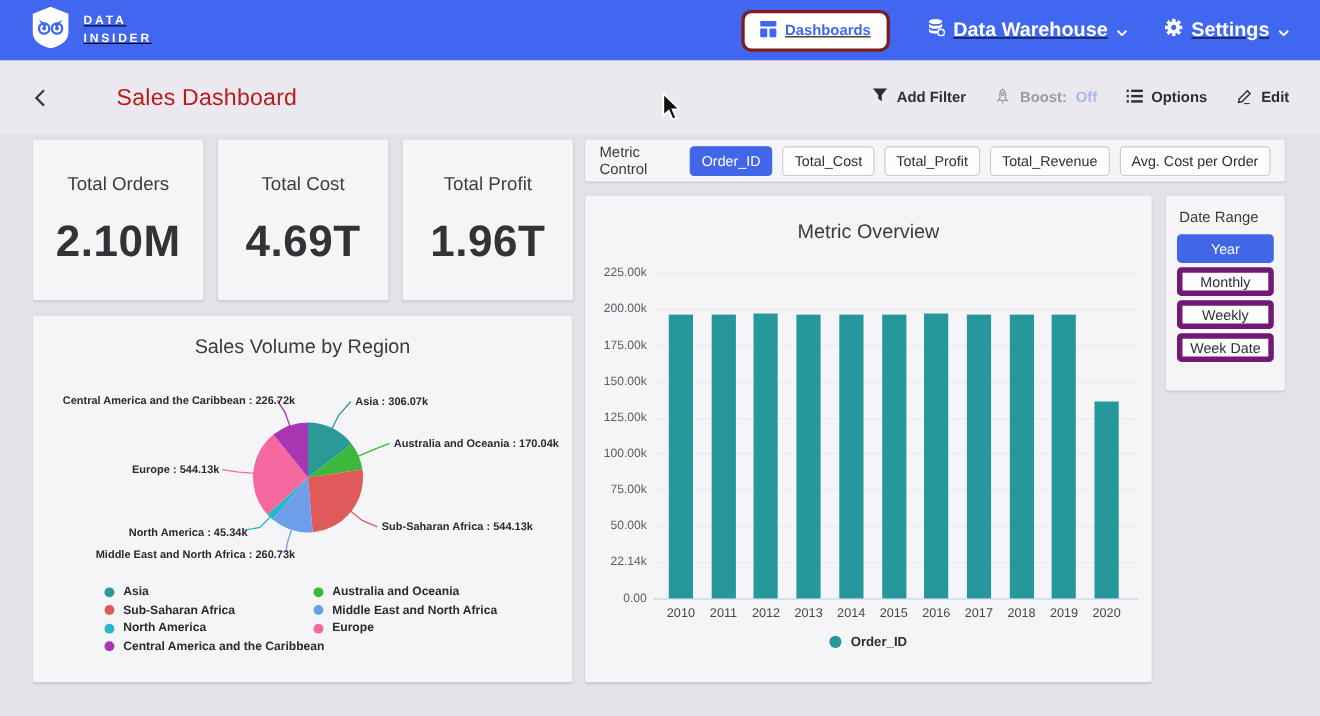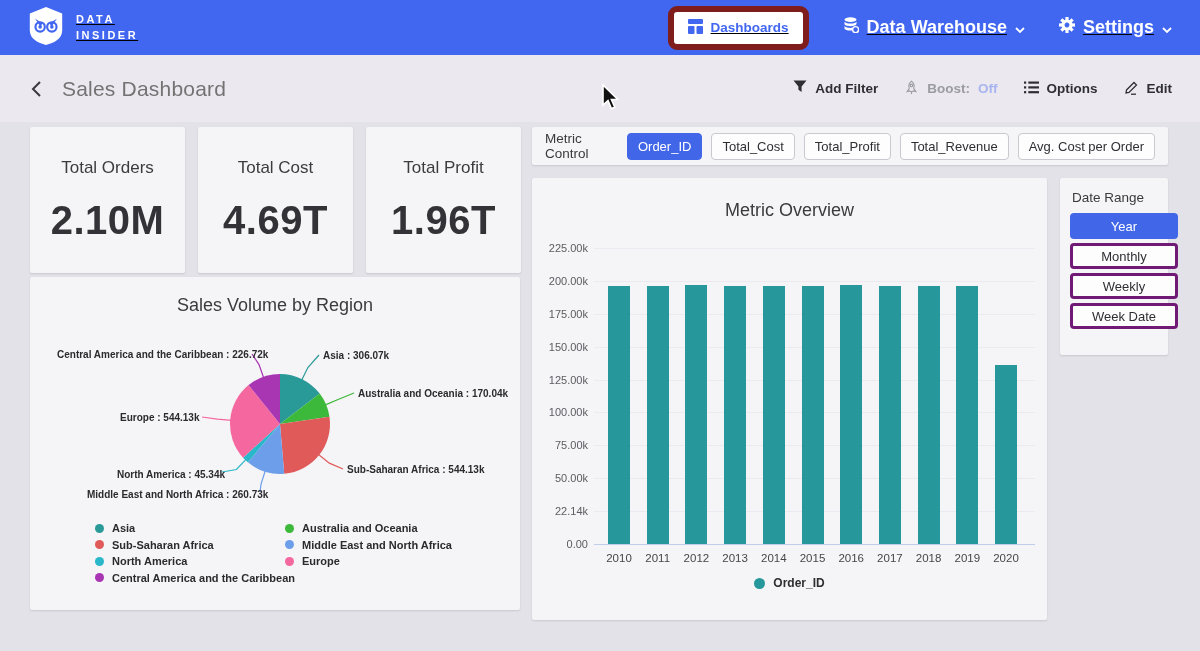--- a/index.html
+++ b/index.html
@@ -7,31 +7,31 @@
   body { font-family:"Liberation Sans", sans-serif; background:#e4e2e9; position:relative; }
   .app { position:absolute; inset:0; }
 
   
   .navbar { position:absolute; left:0; top:0; width:1200px; height:55px; background:#4166f0;
             display:flex; align-items:center; justify-content:space-between; padding:0 28px;text-decoration:underline; }
   .brand { display:flex; align-items:center; gap:12px; cursor:pointer; }
   .brand-text { color:#fff; font-size:11px; font-weight:bold; letter-spacing:2.5px; line-height:1.45; }
   .nav-right { display:flex; align-items:center; gap:34px; }
   .nav-pill { display:flex; align-items:center; gap:8px; background:#fff; color:#4166f0;
-              border:6px solid #7f1d1d; border-radius:9px; padding:7px 14px; font-size:13.5px;
+              border:3px solid #7f1d1d; border-radius:9px; padding:7px 14px; font-size:13.5px;
               font-weight:bold; font-family:inherit; cursor:pointer; }
   .nav-item { display:flex; align-items:center; gap:8px; color:#fff; font-size:18px; font-weight:bold; cursor:pointer; }
   .nav-item svg { flex:0 0 auto; }
 
   
   .subheader { position:absolute; left:0; top:55px; width:1200px; height:67px; background:#ebe9ef;
                display:flex; align-items:center; justify-content:space-between; padding:0 28px; }
   .sh-left { display:flex; align-items:center; gap:18px; }
   .back-btn { background:none; border:none; cursor:pointer; display:flex; align-items:center; padding:2px; }
-  .page-title { font-size:21px; font-weight:normal; color:#737373; letter-spacing:.2px; }
+  .page-title { font-size:21px; font-weight:normal; color:#b91c1c; letter-spacing:.2px;margin-left:44px; }
   .sh-right { display:flex; align-items:center; gap:26px; }
   .sh-action { display:flex; align-items:center; gap:8px; font-size:13.5px; font-weight:bold; color:#2f2f33; cursor:pointer; }
   .boost-label { color:#9b9ba2; }
   .boost-off { color:#a9b5f0; }
 
   
   .card { position:absolute; background:#f5f4f6; border-radius:2px; box-shadow:0 1px 2px rgba(40,40,60,.14); }
 
   .kpi { width:155px; height:146px; top:127px; display:flex; flex-direction:column; align-items:center; justify-content:center; gap:20px; }
   .kpi-label { font-size:17px; color:#3c3c40; font-weight:500; }
@@ -40,39 +40,39 @@
   
   .metric-bar { left:532px; top:127px; width:636px; height:38px; display:flex; align-items:center; gap:9px; padding:0 13px; }
   .metric-label { font-size:13.5px; color:#3a3a3e; margin-right:4px; }
   .chip { font-size:13px; font-family:inherit; color:#2f2f33; background:#fdfdfe; border:1px solid #c9c9cf;
           border-radius:4px; padding:5px 10px; cursor:pointer; white-space:nowrap; }
   .chip.selected { background:#4167e8; border-color:#4167e8; color:#fff; }
 
   
   .date-card { left:1060px; top:178px; width:108px; height:177px; padding:10px; }
   .date-title { font-size:13.5px; color:#3a3a3e; margin:2px 0 8px 2px; }
-  .date-btn { display:block; width:108px; height:26px; margin-bottom:4px; font-size:13px; font-family:inherit;
-              color:#2f2f33; background:#fdfdfe; border:3px solid #701a75; border-radius:4px; cursor:pointer; }
+  .date-btn { display:block; width:88px; height:26px; margin-bottom:4px; font-size:13px; font-family:inherit;
+              color:#2f2f33; background:#fdfdfe; border:5px solid #701a75; border-radius:4px; cursor:pointer; }
   .date-btn.selected { background:#4167e8; border-color:#4167e8; color:#fff; }
 
   
   .bar-card { left:532px; top:178px; width:515px; height:442px; }
   .chart-title { position:absolute; left:0; width:100%; text-align:center; font-size:18px; color:#3b3b3f; }
   .bar-title { top:22px; }
   .ytick { position:absolute; left:0; width:56px; text-align:right; font-size:11px; color:#5b5b62; }
   .gridline { position:absolute; left:62px; width:441px; height:1px; background:#eceaf0; }
   .gridline.zero { background:#c2cdec; }
   .bar { position:absolute; width:22px; background:#26989b; }
   .xtick { position:absolute; width:40px; text-align:center; font-size:11.5px; color:#46464c; }
   .bar-legend { position:absolute; left:0; top:398px; width:100%; display:flex; justify-content:center; align-items:center; gap:8px; }
   .legend-dot { width:11px; height:11px; border-radius:50%; }
   .legend-text { font-size:12px; font-weight:bold; color:#2e2e32; }
 
   
-  .pie-card { left:30px; top:277px; width:490px; height:333px; }
+  .pie-card { left:30px; top:287px; width:490px; height:333px; }
   .pie-title { top:18px; }
   #pie-svg { position:absolute; left:0; top:55px; }
   .pie-label { position:absolute; font-size:10px; font-weight:bold; color:#2b2b2f; white-space:nowrap; }
   .pie-legend { position:absolute; left:0; top:243px; width:100%; }
   .pl-col { position:absolute; top:0; }
   .pl-col1 { left:65px; } .pl-col2 { left:255px; }
   .pl-item { display:flex; align-items:center; gap:8px; height:16.5px; }
   .pl-dot { width:9px; height:9px; border-radius:50%; flex:0 0 auto; }
   .pl-text { font-size:11px; font-weight:bold; color:#2b2b2f; white-space:nowrap; }
 

